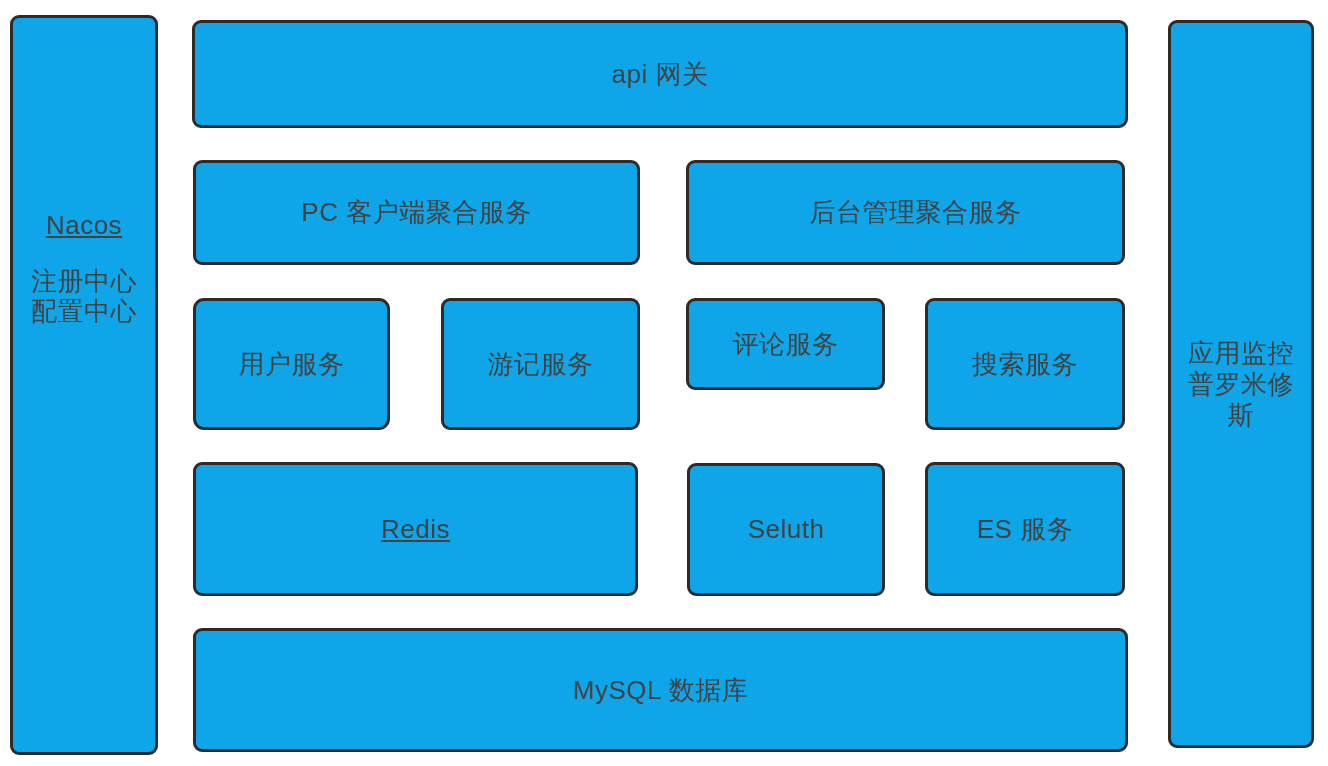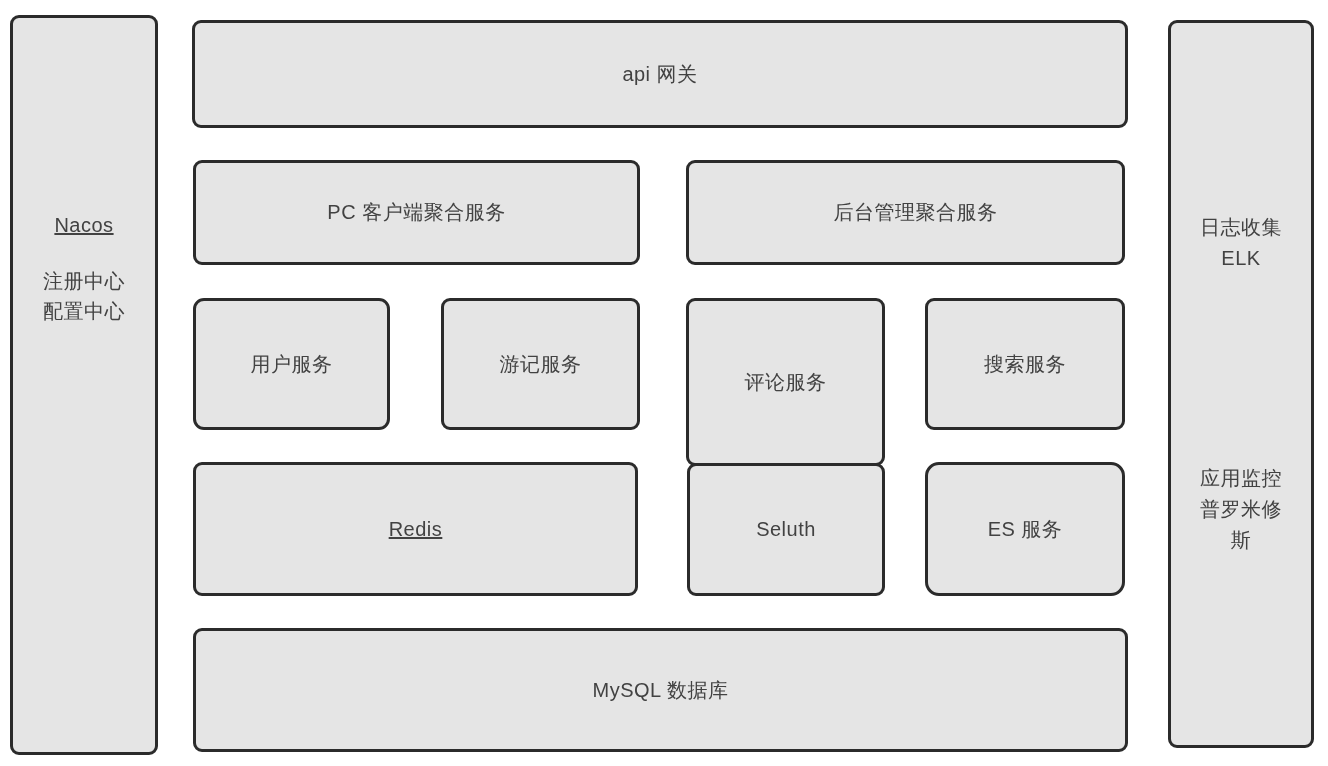--- a/index.html
+++ b/index.html
@@ -14,25 +14,25 @@
     background: #ffffff;
     font-family: "Liberation Sans", "DejaVu Sans", sans-serif;
     color: #3f3f3f;
     overflow: hidden;
   }
   .box {
     position: absolute;
     box-sizing: border-box;
     border: 3px solid #2b2b2b;
     border-radius: 9px;
-    background: #e5e5e5;
+    background: #0ea5e9;
     display: flex;
     align-items: center;
     justify-content: center;
-    font-size: 20px;
+    font-size: 26px;
     letter-spacing: 0.5px;
     color: #424242;
     text-align: center;
   }
   
   .panel-left {
     left: 10px; top: 15px;
     width: 148px; height: 740px;
     align-items: flex-start;
   }
@@ -56,25 +56,25 @@
   .panel-right .side-group {
     line-height: 31px;
     text-align: center;
   }
   
   .b-gateway  { left: 192px; top: 20px;  width: 936px; height: 108px; }
   .b-pcagg    { left: 193px; top: 160px; width: 447px; height: 105px; }
   .b-adminagg { left: 686px; top: 160px; width: 439px; height: 105px; padding-left: 20px; }
   .b-user     { left: 193px; top: 298px; width: 197px; height: 132px; border-radius: 11px; }
   .b-travel   { left: 441px; top: 298px; width: 199px; height: 132px; }
-  .b-comment  { left: 686px; top: 298px; width: 199px; height: 168px; }
+  .b-comment  { left: 686px; top: 298px; width: 199px; height: 92px; }
   .b-search   { left: 925px; top: 298px; width: 200px; height: 132px; }
   .b-redis    { left: 193px; top: 462px; width: 445px; height: 134px; text-decoration: underline; }
   .b-mongodb  { left: 687px; top: 463px; width: 198px; height: 133px; }
-  .b-es       { left: 925px; top: 462px; width: 200px; height: 134px; border-radius: 14px; }
+  .b-es       { left: 925px; top: 462px; width: 200px; height: 134px; }
   .b-mysql    { left: 193px; top: 628px; width: 935px; height: 124px; }
 </style>
 </head>
 <body>
 
 <div class="canvas">
 
   <aside class="box panel-left">
     <div class="side-text">
       <div class="side-title">Nacos</div>
@@ -116,23 +116,19 @@
   <div class="box b-es">
     <span>ES 服务</span>
   </div>
 
   <div class="box b-mysql">
     <span>MySQL 数据库</span>
   </div>
 
   <aside class="box panel-right">
     <div class="side-group">
-      <div>日志收集</div>
-      <div>ELK</div>
-    </div>
-    <div class="side-group">
       <div>应用监控</div>
       <div>普罗米修</div>
       <div>斯</div>
     </div>
   </aside>
 
 </div>
 
 </body></html>

